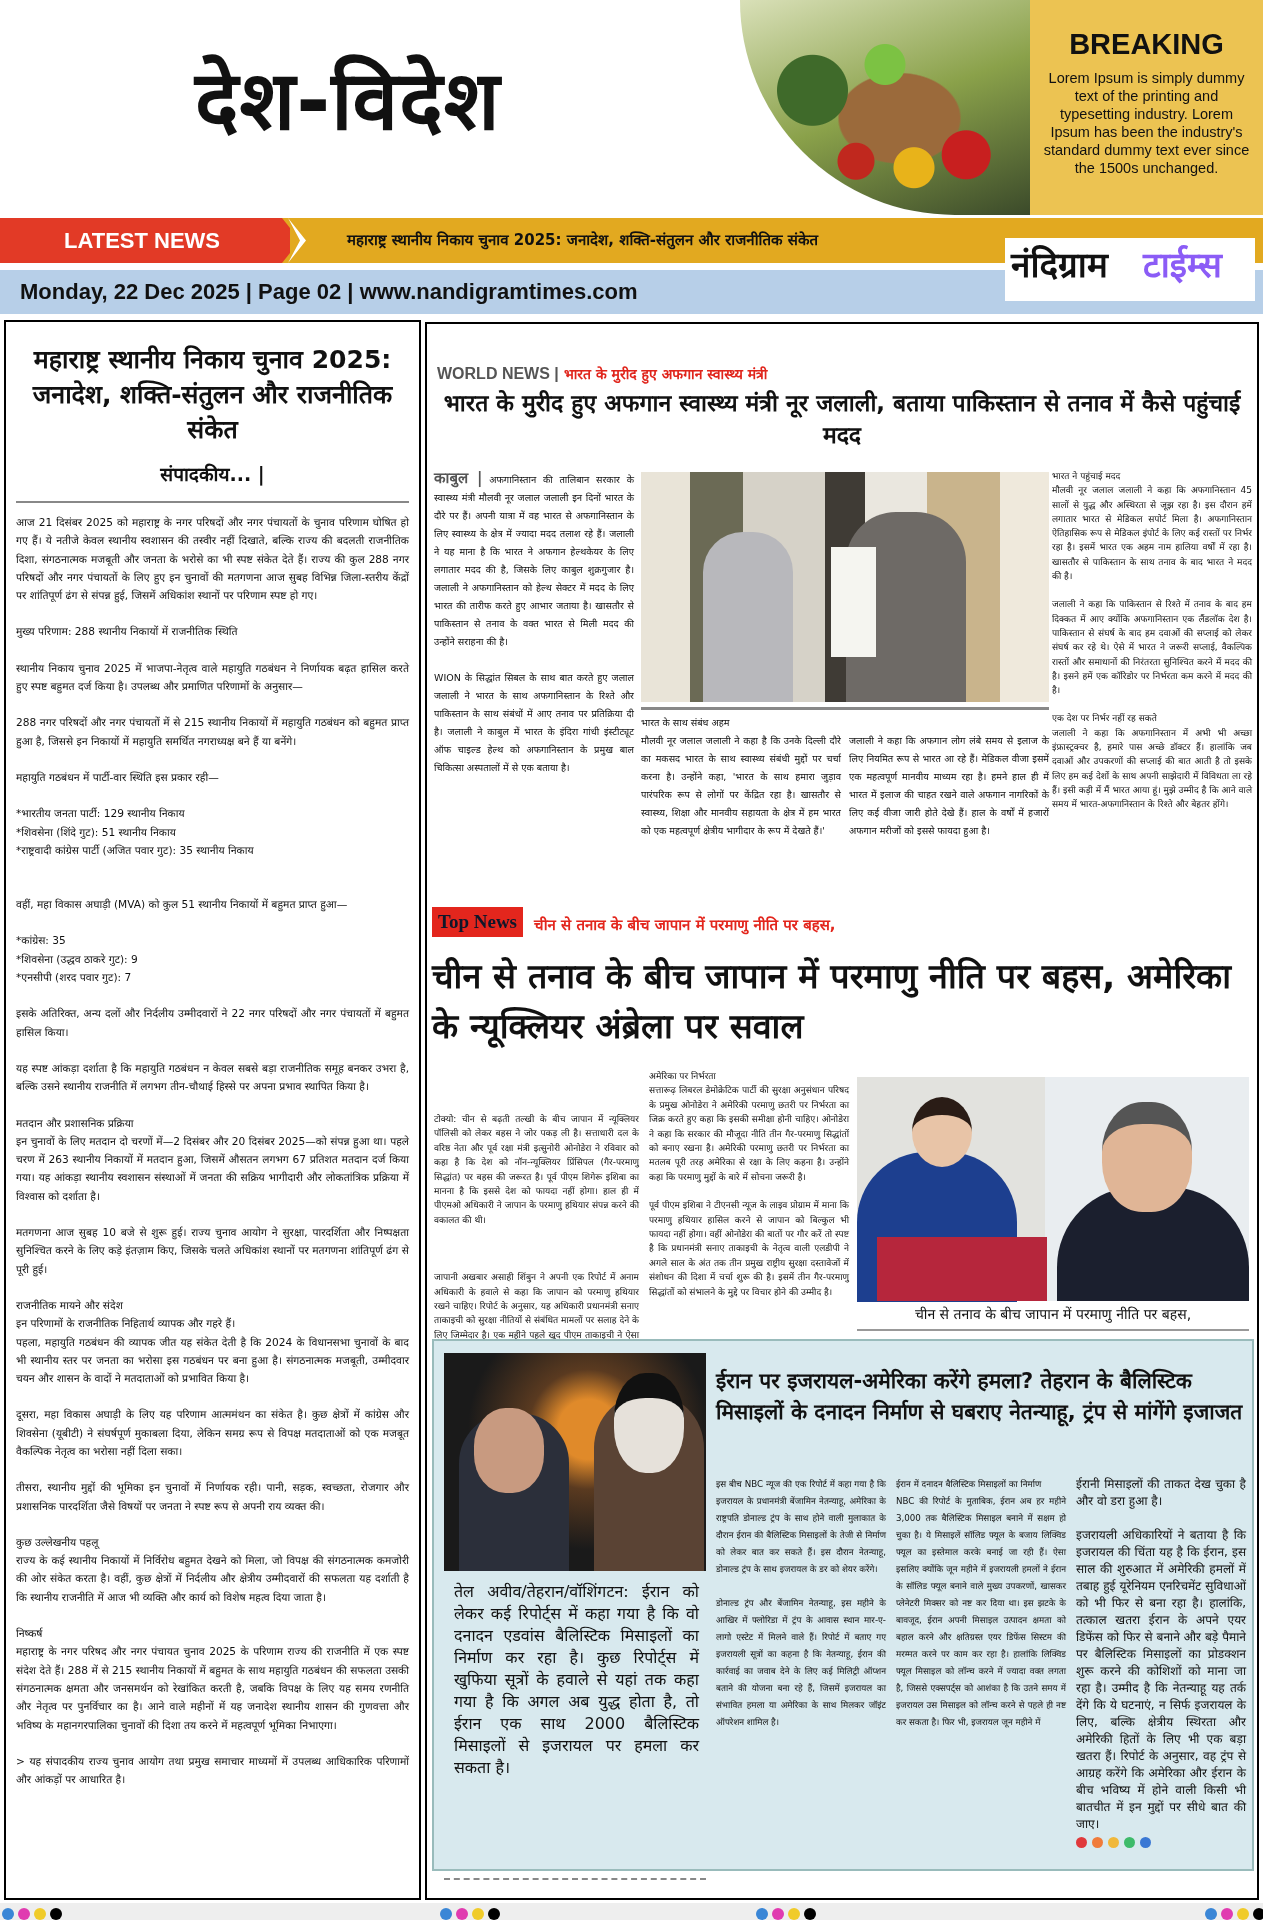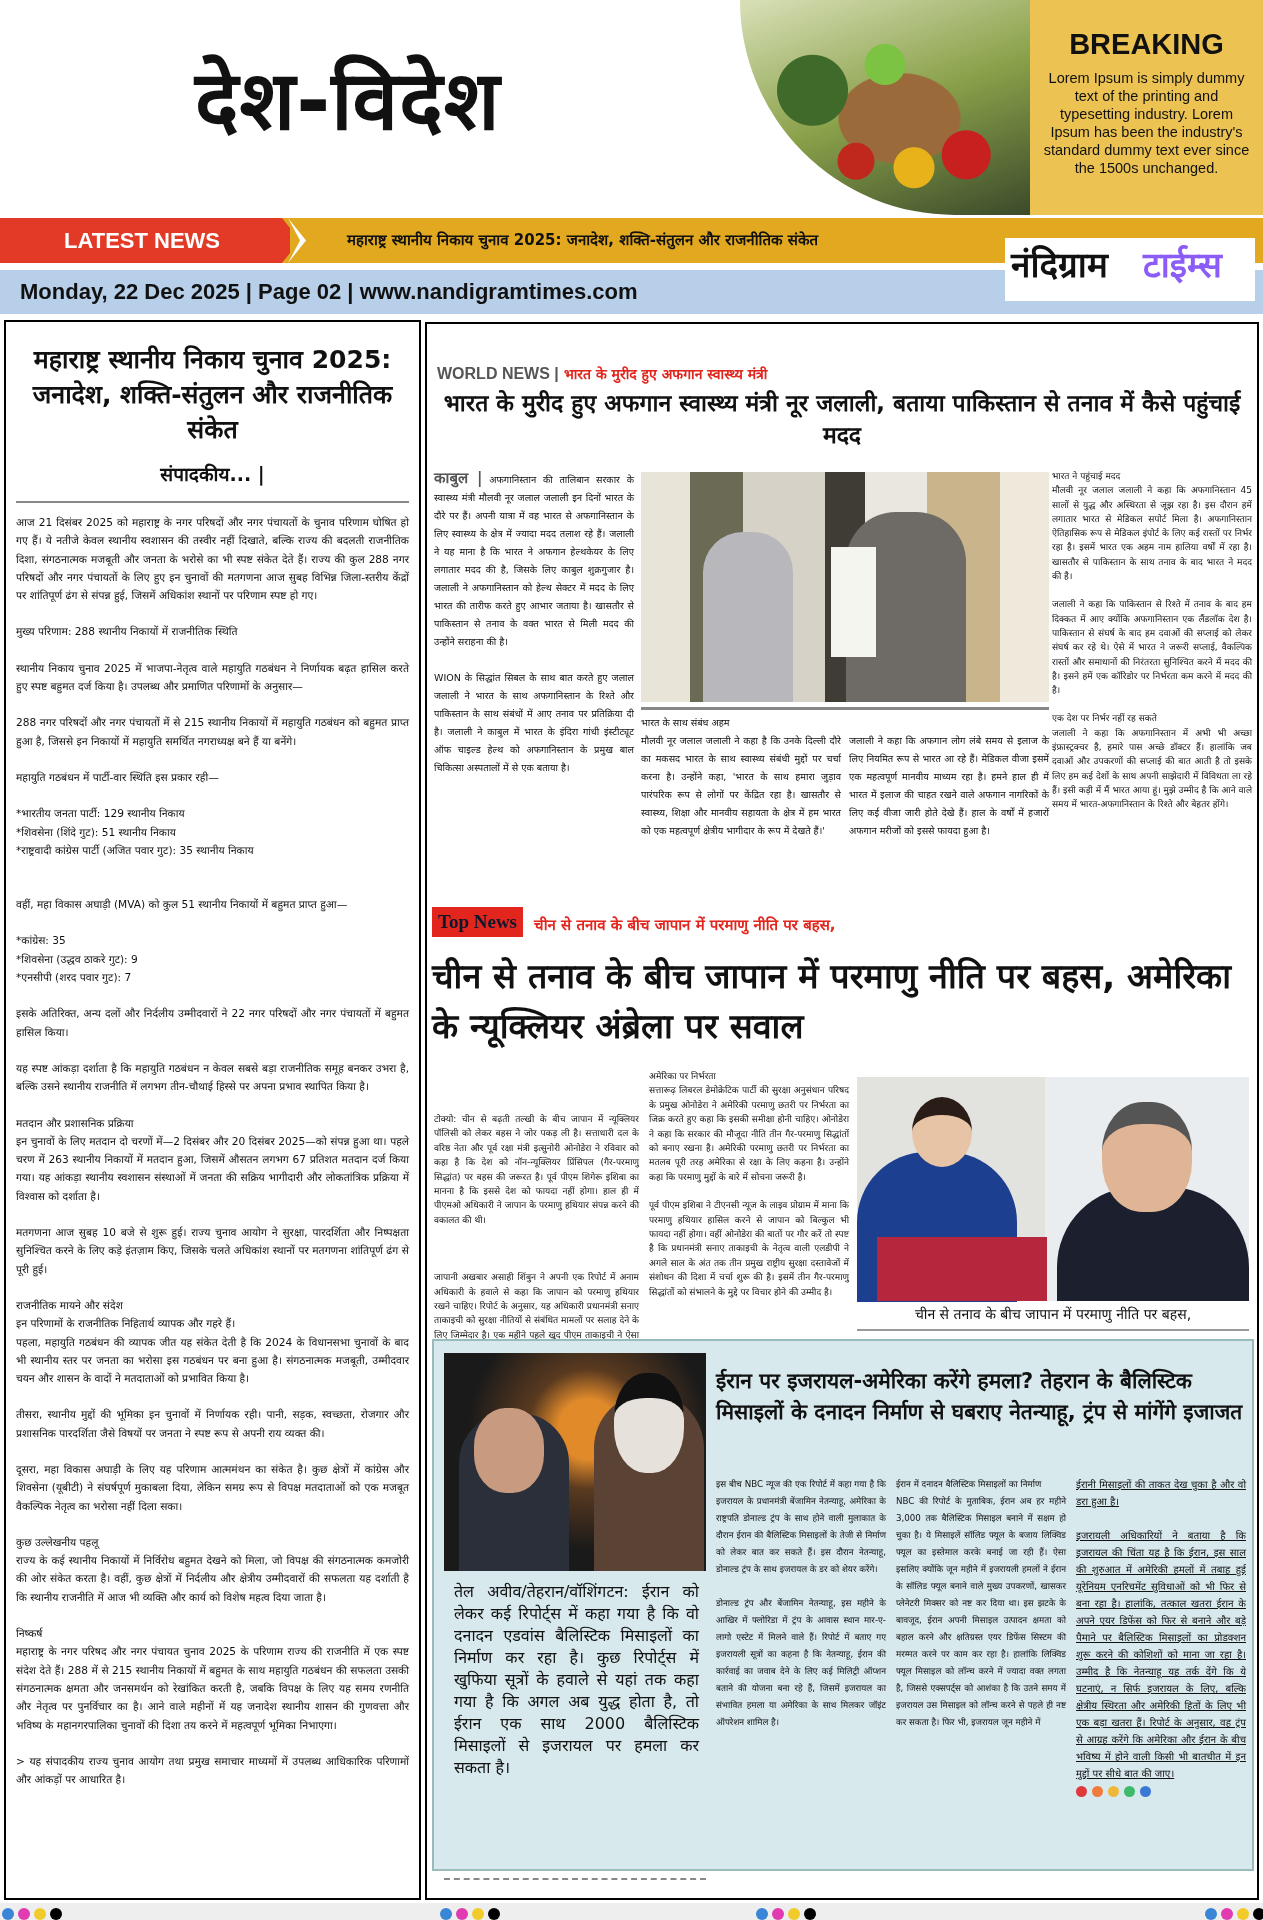--- a/index.html
+++ b/index.html
@@ -83,21 +83,21 @@
   .iran-photo .p1{position:absolute;left:15px;top:60px;width:110px;height:158px;background:#2b2f3a;border-radius:50px 50px 0 0;}
   .iran-photo .p1h{position:absolute;left:30px;top:55px;width:70px;height:85px;background:#c89a80;border-radius:45%;}
   .iran-photo .p2{position:absolute;left:150px;top:40px;width:110px;height:178px;background:#5a4334;border-radius:55px 55px 0 0;}
   .iran-photo .p2h{position:absolute;left:170px;top:20px;width:70px;height:100px;background:#e6e1da;border-radius:45%;border-top:25px solid #111;}
   .iran-title{position:absolute;left:282px;top:25px;width:530px;font-size:21px;font-weight:bold;line-height:31px;}
   .iran-lede{position:absolute;left:20px;top:240px;width:245px;font-size:16px;line-height:22px;text-align:justify;}
   .iran-dash{position:absolute;left:10px;top:537px;width:262px;border-top:2px dashed #888;}
   .iran-col1{position:absolute;left:282px;top:135px;width:170px;font-size:8.7px;line-height:17px;text-align:justify;}
   .iran-col1 p{margin-bottom:17px;}
   .iran-col2{position:absolute;left:462px;top:135px;width:170px;font-size:8.7px;line-height:17px;text-align:justify;}
-  .iran-col3{position:absolute;left:642px;top:135px;width:170px;font-size:10px;line-height:17px;text-align:justify;text-decoration:underline;}
+  .iran-col3{position:absolute;left:642px;top:135px;width:170px;font-size:12px;line-height:17px;text-align:justify;}
   .iran-col3 p{margin-bottom:17px;}
   .dots-row{display:flex;gap:5px;margin-top:2px;}
   .dots-row span{width:11px;height:11px;border-radius:50%;display:inline-block;}
 
   
   .footer-bar{position:absolute;left:0;top:1903px;width:1263px;height:17px;background:#eee;}
   .reg{position:absolute;top:5px;display:flex;gap:4px;}
   .reg span{width:12px;height:12px;border-radius:50%;display:inline-block;}
 </style>
 </head>
@@ -143,22 +143,22 @@
     <p class="tight">*शिवसेना (उद्धव ठाकरे गुट): 9</p>
     <p>*एनसीपी (शरद पवार गुट): 7</p>
     <p>इसके अतिरिक्त, अन्य दलों और निर्दलीय उम्मीदवारों ने 22 नगर परिषदों और नगर पंचायतों में बहुमत हासिल किया।</p>
     <p>यह स्पष्ट आंकड़ा दर्शाता है कि महायुति गठबंधन न केवल सबसे बड़ा राजनीतिक समूह बनकर उभरा है, बल्कि उसने स्थानीय राजनीति में लगभग तीन-चौथाई हिस्से पर अपना प्रभाव स्थापित किया है।</p>
     <p class="tight">मतदान और प्रशासनिक प्रक्रिया</p>
     <p>इन चुनावों के लिए मतदान दो चरणों में—2 दिसंबर और 20 दिसंबर 2025—को संपन्न हुआ था। पहले चरण में 263 स्थानीय निकायों में मतदान हुआ, जिसमें औसतन लगभग 67 प्रतिशत मतदान दर्ज किया गया। यह आंकड़ा स्थानीय स्वशासन संस्थाओं में जनता की सक्रिय भागीदारी और लोकतांत्रिक प्रक्रिया में विश्वास को दर्शाता है।</p>
     <p>मतगणना आज सुबह 10 बजे से शुरू हुई। राज्य चुनाव आयोग ने सुरक्षा, पारदर्शिता और निष्पक्षता सुनिश्चित करने के लिए कड़े इंतज़ाम किए, जिसके चलते अधिकांश स्थानों पर मतगणना शांतिपूर्ण ढंग से पूरी हुई।</p>
     <p class="tight">राजनीतिक मायने और संदेश</p>
     <p class="tight">इन परिणामों के राजनीतिक निहितार्थ व्यापक और गहरे हैं।</p>
     <p>पहला, महायुति गठबंधन की व्यापक जीत यह संकेत देती है कि 2024 के विधानसभा चुनावों के बाद भी स्थानीय स्तर पर जनता का भरोसा इस गठबंधन पर बना हुआ है। संगठनात्मक मजबूती, उम्मीदवार चयन और शासन के वादों ने मतदाताओं को प्रभावित किया है।</p>
+    <p>दूसरा, महा विकास अघाड़ी के लिए यह परिणाम आत्ममंथन का संकेत है। कुछ क्षेत्रों में कांग्रेस और शिवसेना (यूबीटी) ने संघर्षपूर्ण मुकाबला दिया, लेकिन समग्र रूप से विपक्ष मतदाताओं को एक मजबूत वैकल्पिक नेतृत्व का भरोसा नहीं दिला सका।</p>
     <p>तीसरा, स्थानीय मुद्दों की भूमिका इन चुनावों में निर्णायक रही। पानी, सड़क, स्वच्छता, रोजगार और प्रशासनिक पारदर्शिता जैसे विषयों पर जनता ने स्पष्ट रूप से अपनी राय व्यक्त की।</p>
-    <p>दूसरा, महा विकास अघाड़ी के लिए यह परिणाम आत्ममंथन का संकेत है। कुछ क्षेत्रों में कांग्रेस और शिवसेना (यूबीटी) ने संघर्षपूर्ण मुकाबला दिया, लेकिन समग्र रूप से विपक्ष मतदाताओं को एक मजबूत वैकल्पिक नेतृत्व का भरोसा नहीं दिला सका।</p>
     <p class="tight">कुछ उल्लेखनीय पहलू</p>
     <p>राज्य के कई स्थानीय निकायों में निर्विरोध बहुमत देखने को मिला, जो विपक्ष की संगठनात्मक कमजोरी की ओर संकेत करता है। वहीं, कुछ क्षेत्रों में निर्दलीय और क्षेत्रीय उम्मीदवारों की सफलता यह दर्शाती है कि स्थानीय राजनीति में आज भी व्यक्ति और कार्य को विशेष महत्व दिया जाता है।</p>
     <p class="tight">निष्कर्ष</p>
     <p>महाराष्ट्र के नगर परिषद और नगर पंचायत चुनाव 2025 के परिणाम राज्य की राजनीति में एक स्पष्ट संदेश देते हैं। 288 में से 215 स्थानीय निकायों में बहुमत के साथ महायुति गठबंधन की सफलता उसकी संगठनात्मक क्षमता और जनसमर्थन को रेखांकित करती है, जबकि विपक्ष के लिए यह समय रणनीति और नेतृत्व पर पुनर्विचार का है। आने वाले महीनों में यह जनादेश स्थानीय शासन की गुणवत्ता और भविष्य के महानगरपालिका चुनावों की दिशा तय करने में महत्वपूर्ण भूमिका निभाएगा।</p>
     <p>&gt; यह संपादकीय राज्य चुनाव आयोग तथा प्रमुख समाचार माध्यमों में उपलब्ध आधिकारिक परिणामों और आंकड़ों पर आधारित है।</p>
   </div>
 </section>
 
 <section class="main-frame">
   <div class="world-head">

